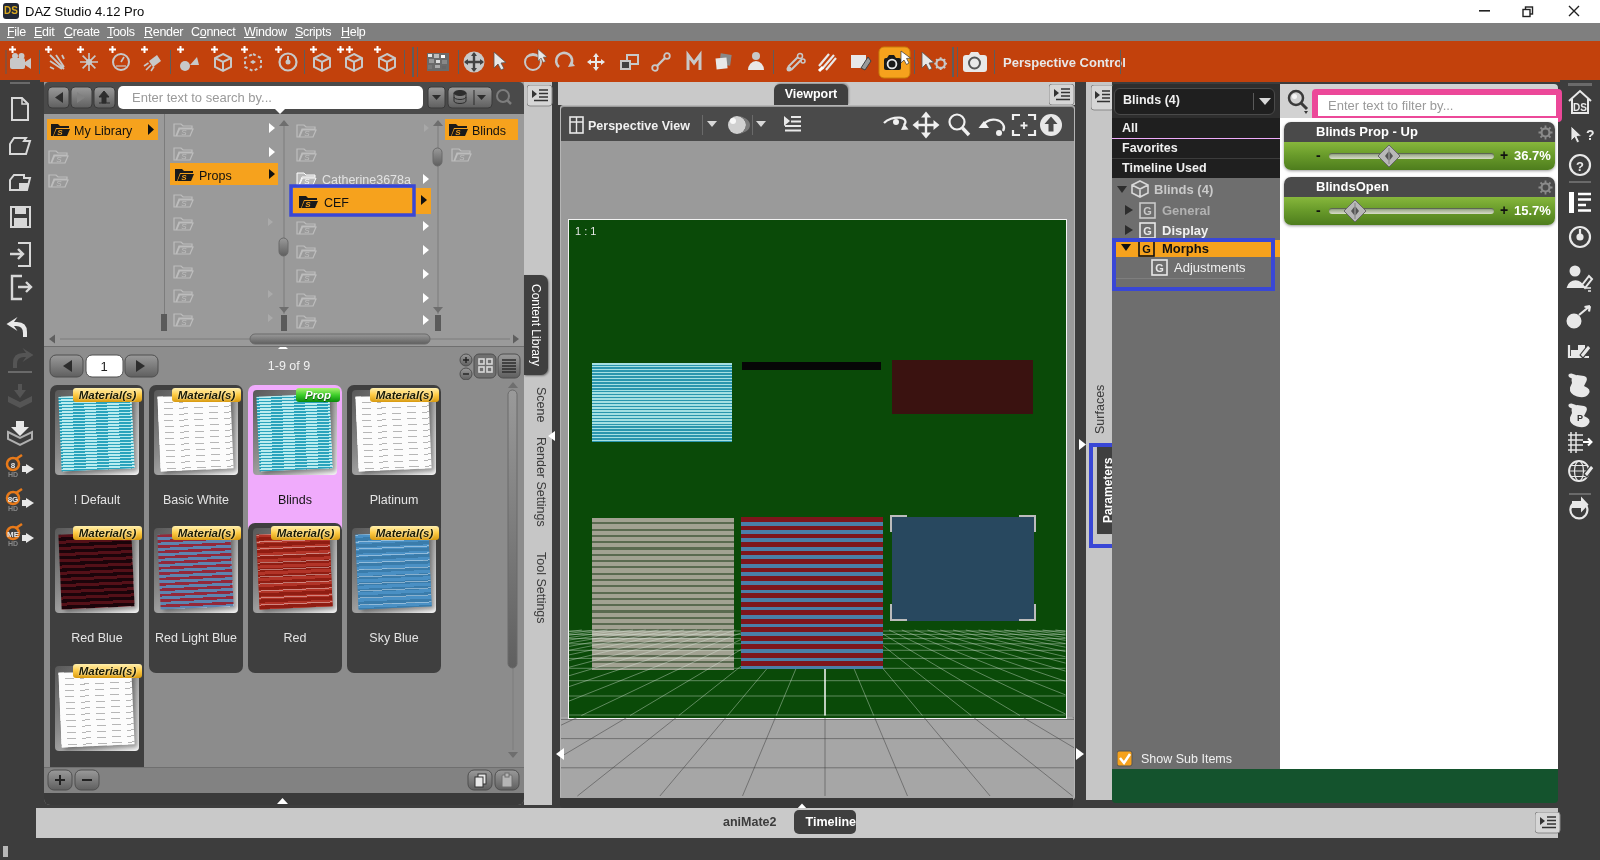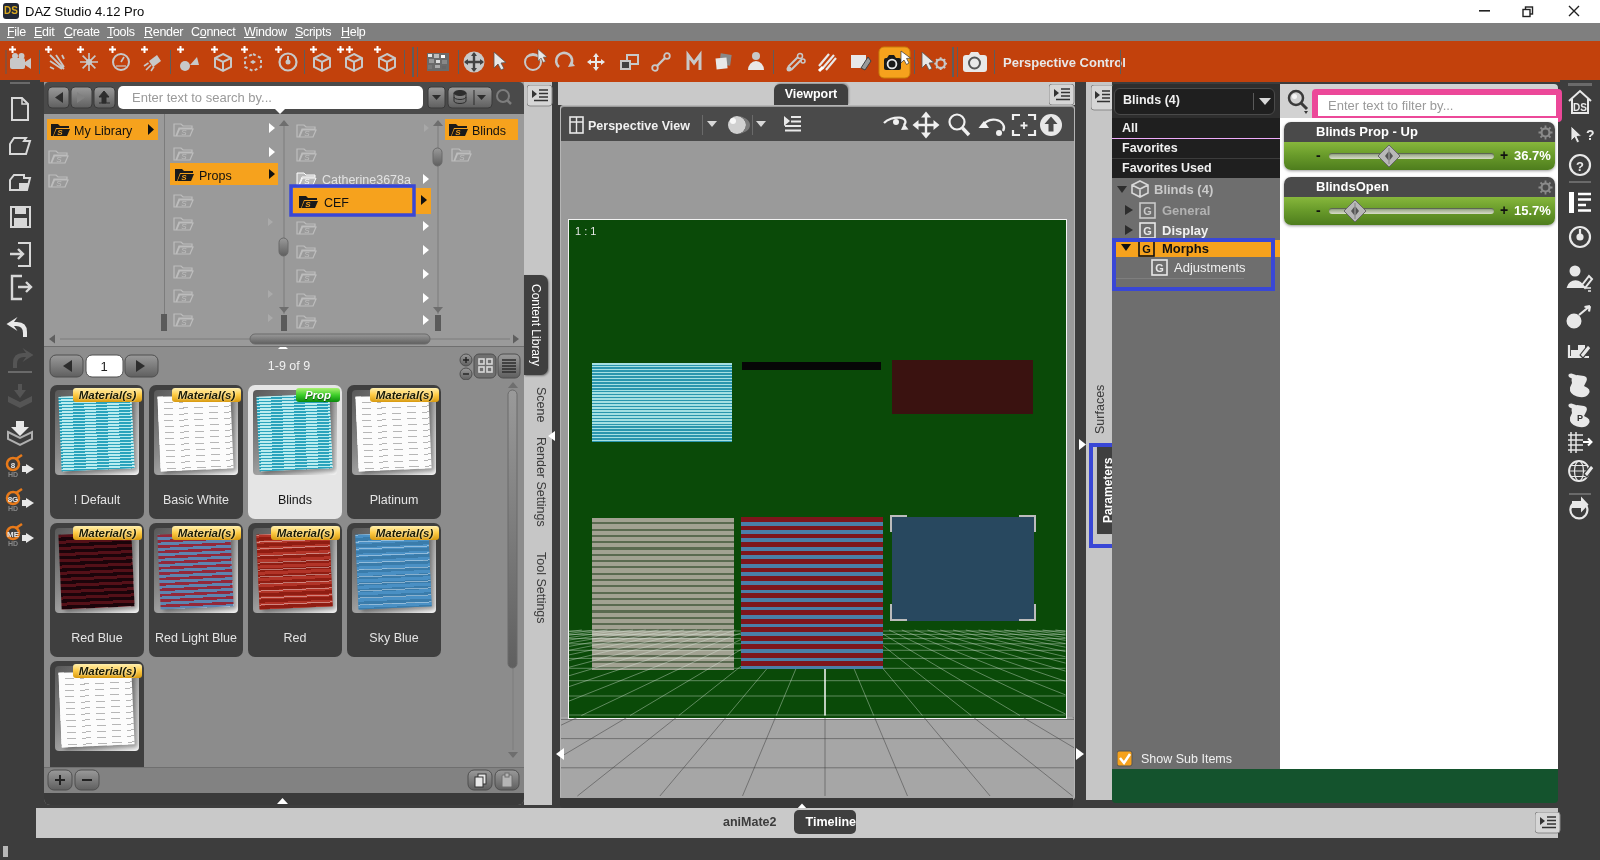--- a/index.html
+++ b/index.html
@@ -17,22 +17,22 @@
   .menuitem u{text-decoration:underline;}
   
   #toolbar{left:0;top:41px;width:1600px;height:39px;background:#c2410c;border-top:2px solid #c2410c;}
   
   #leftbar{left:0;top:80px;width:40px;height:780px;background:#3d3d3d;}
   #rightbar{left:1560px;top:80px;width:40px;height:780px;background:#3d3d3d;}
   
   .vtext{writing-mode:vertical-rl;transform:rotate(180deg);}
   .vtext2{writing-mode:vertical-rl;}
   
-  .tile{position:absolute;width:94px;height:134px;background:#3f3f3f;border-radius:7px;}
-  .tile.sel{background:#e5e5e5;}
+  .tile{position:absolute;width:94px;height:150px;background:#3f3f3f;border-radius:7px;}
+  .tile.sel{background:#f0abfc;}
   .timg{position:absolute;left:5px;top:5px;width:84px;height:85px;border-radius:4px;
         background:linear-gradient(135deg,#585858 0%,#8a8a8a 40%,#f8f8f8 100%);overflow:hidden;}
   .tstack{position:absolute;left:5px;top:5px;width:73px;height:75px;transform:rotate(-2.5deg);
           box-shadow:3px 3px 4px rgba(0,0,0,.35);}
   .banner{position:absolute;top:3px;right:2px;width:69px;height:14px;border-radius:3px;
           font-size:11.5px;font-weight:bold;font-style:italic;text-align:center;line-height:14px;
           background:linear-gradient(#fff0b0,#ffcc45 48%,#d89a10);color:#1a1a00;text-shadow:0 0 2px #fff;}
   .banner.prop{background:linear-gradient(#a8f070,#3ecf2a 50%,#0a8a0c);color:#fff;text-shadow:0 1px 1px #064006;width:44px;}
   .tlabel{position:absolute;left:0;width:94px;top:108px;text-align:center;font-size:12.5px;color:#e4e4e4;}
   .tile.sel .tlabel{color:#141414;}
@@ -788,21 +788,21 @@
       <div class="abs" style="left:2px;top:4px;width:159px;height:25px;background:#1f1f1f;border:1px solid #4a4a4a;border-radius:6px">
         <span class="abs" style="left:8px;top:4px;color:#f0f0f0;font-size:12.5px;font-weight:bold">Blinds (4)</span>
         <div class="abs" style="left:138px;top:4px;width:1px;height:17px;background:#5a5a5a"></div>
         <svg class="abs" style="left:144px;top:9px" width="12" height="8">
           <path d="M0 0 l6 7 l6 -7 Z" fill="#d8d8d8"></path>
         </svg>
       </div>
     </div>
     <div class="abs" style="left:0;top:34px;width:168px;height:20px;background:#1f1f1f;border-bottom:1px solid #f0abfc;color:#f0f0f0;font-size:12.5px;font-weight:bold;line-height:20px"><span style="margin-left:10px">All</span></div>
     <div class="abs" style="left:0;top:55px;width:168px;height:19px;background:#1f1f1f;border-bottom:1px solid #3c3c3c;color:#f0f0f0;font-size:12.5px;font-weight:bold;line-height:19px"><span style="margin-left:10px">Favorites</span></div>
-    <div class="abs" style="left:0;top:75px;width:168px;height:19px;background:#1f1f1f;color:#f0f0f0;font-size:12.5px;font-weight:bold;line-height:19px"><span style="margin-left:10px">Favorites Used</span></div>
+    <div class="abs" style="left:0;top:75px;width:168px;height:19px;background:#1f1f1f;color:#f0f0f0;font-size:12.5px;font-weight:bold;line-height:19px"><span style="margin-left:10px">Timeline Used</span></div>
     <div class="abs" style="left:0;top:94px;width:168px;height:591px;background:#6e6e6e">
       <svg width="168" height="200" viewBox="0 0 168 200">
         <path d="M5 8 l10 0 l-5 7 Z" fill="#2d2d2d"></path>
         <g transform="translate(19,2)">
           <path d="M9 1 L17 5 L17 13 L9 17 L1 13 L1 5 Z M1 5 L9 9 L17 5 M9 9 V17" fill="none" stroke="#d8d8d8" stroke-width="1.6"></path>
         </g>
         <text x="42" y="16" font-size="13" font-weight="bold" fill="#c9c9c9" font-family="Liberation Sans">Blinds (4)</text>
         <path d="M13 27 l8 5 l-8 5 Z" fill="#2d2d2d"></path>
         <rect x="28" y="25" width="15" height="15" fill="none" stroke="#c9c9c9" stroke-width="1.6"></rect>
         <text x="35.5" y="37" font-size="11" font-weight="bold" fill="#c9c9c9" text-anchor="middle" font-family="Liberation Sans">G</text>

